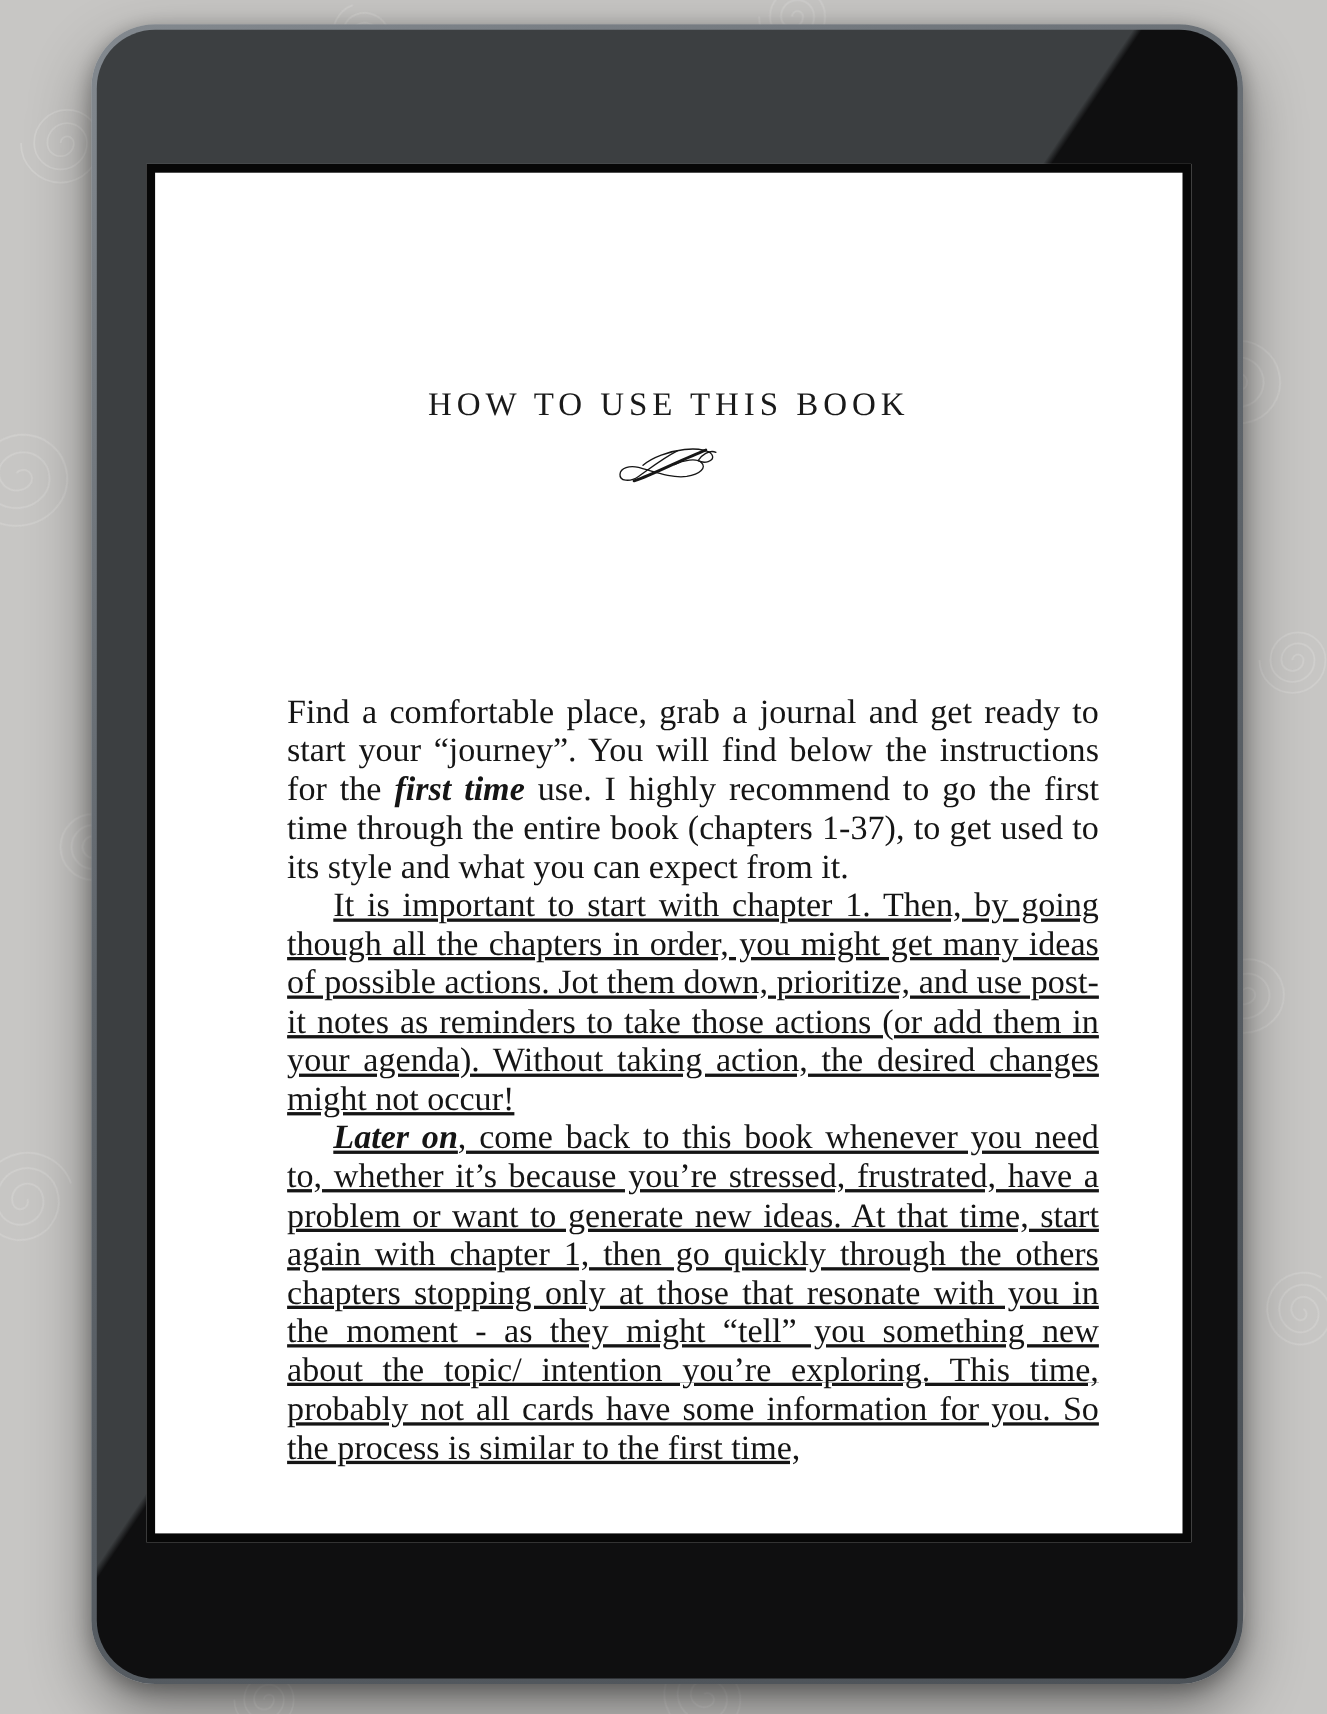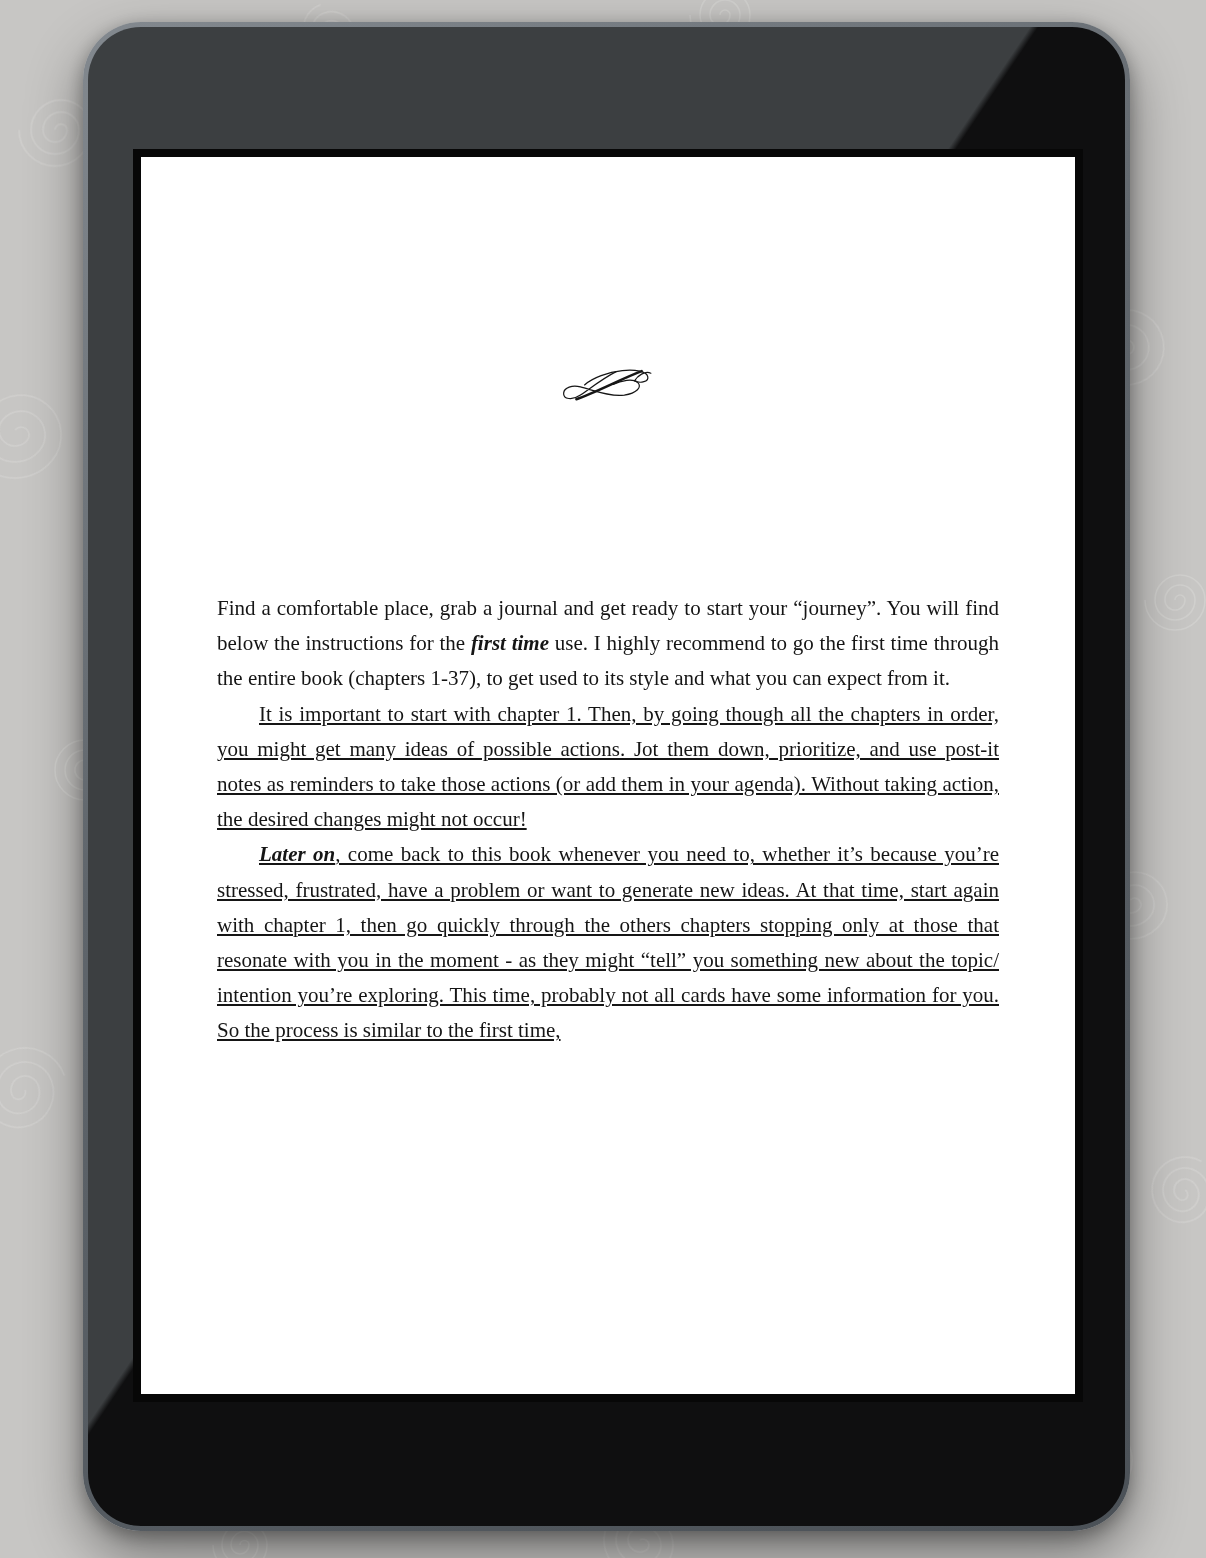--- a/index.html
+++ b/index.html
@@ -73,23 +73,24 @@
     letter-spacing: 4.5px;
     text-align: center;
     color: #1a1a1a;
   }
   .flourish {
     display: block;
     margin: 14px auto 0 auto;
   }
   .body-text {
     margin-top: 176px;
-    font-size: 21px;
+    font-size: 31px;
     line-height: 35.2px;
     text-align: justify;
+    margin-left: 44px;
   }
   .para { margin: 0; }
   .para.indent { text-indent: 42px; text-decoration: underline; }
   .em { font-weight: bold; font-style: italic; }
 </style>
 </head>
 <body>
 
 <svg class="wallpaper" width="1206" height="1558" viewBox="0 0 1206 1558" aria-hidden="true">
   <defs>
@@ -112,20 +113,21 @@
     <use href="#swirl" transform="translate(640,1540) scale(1.2) rotate(60)"></use>
     <use href="#swirl" transform="translate(240,1545) scale(0.9)"></use>
   </g>
 </svg>
 
 <div class="device-rim">
   <div class="device-body">
     <div class="screen">
       <div class="page-content">
 
+        <h1 class="chapter-title">HOW TO USE THIS BOOK</h1>
 
         <svg class="flourish" width="102" height="52" viewBox="0 0 200 100" aria-hidden="true">
           <g fill="none" stroke="#161616" stroke-linecap="round">
             <path stroke-width="2.4" d="M116,16 C92,28 66,48 46,62 C30,73 12,70 13,58 C14,47 30,42 46,46 C70,52 104,66 132,62 C156,58 168,46 158,37 C149,29 126,33 110,41"></path>
             <path stroke-width="2.4" d="M54,42 C70,28 100,17 128,14 C154,11 176,16 178,26 C180,35 164,40 152,34 C158,24 172,14 184,19"></path>
             <path stroke-width="5" d="M38,70 C74,58 126,30 166,15"></path>
           </g>
         </svg>
 
         <div class="body-text">

